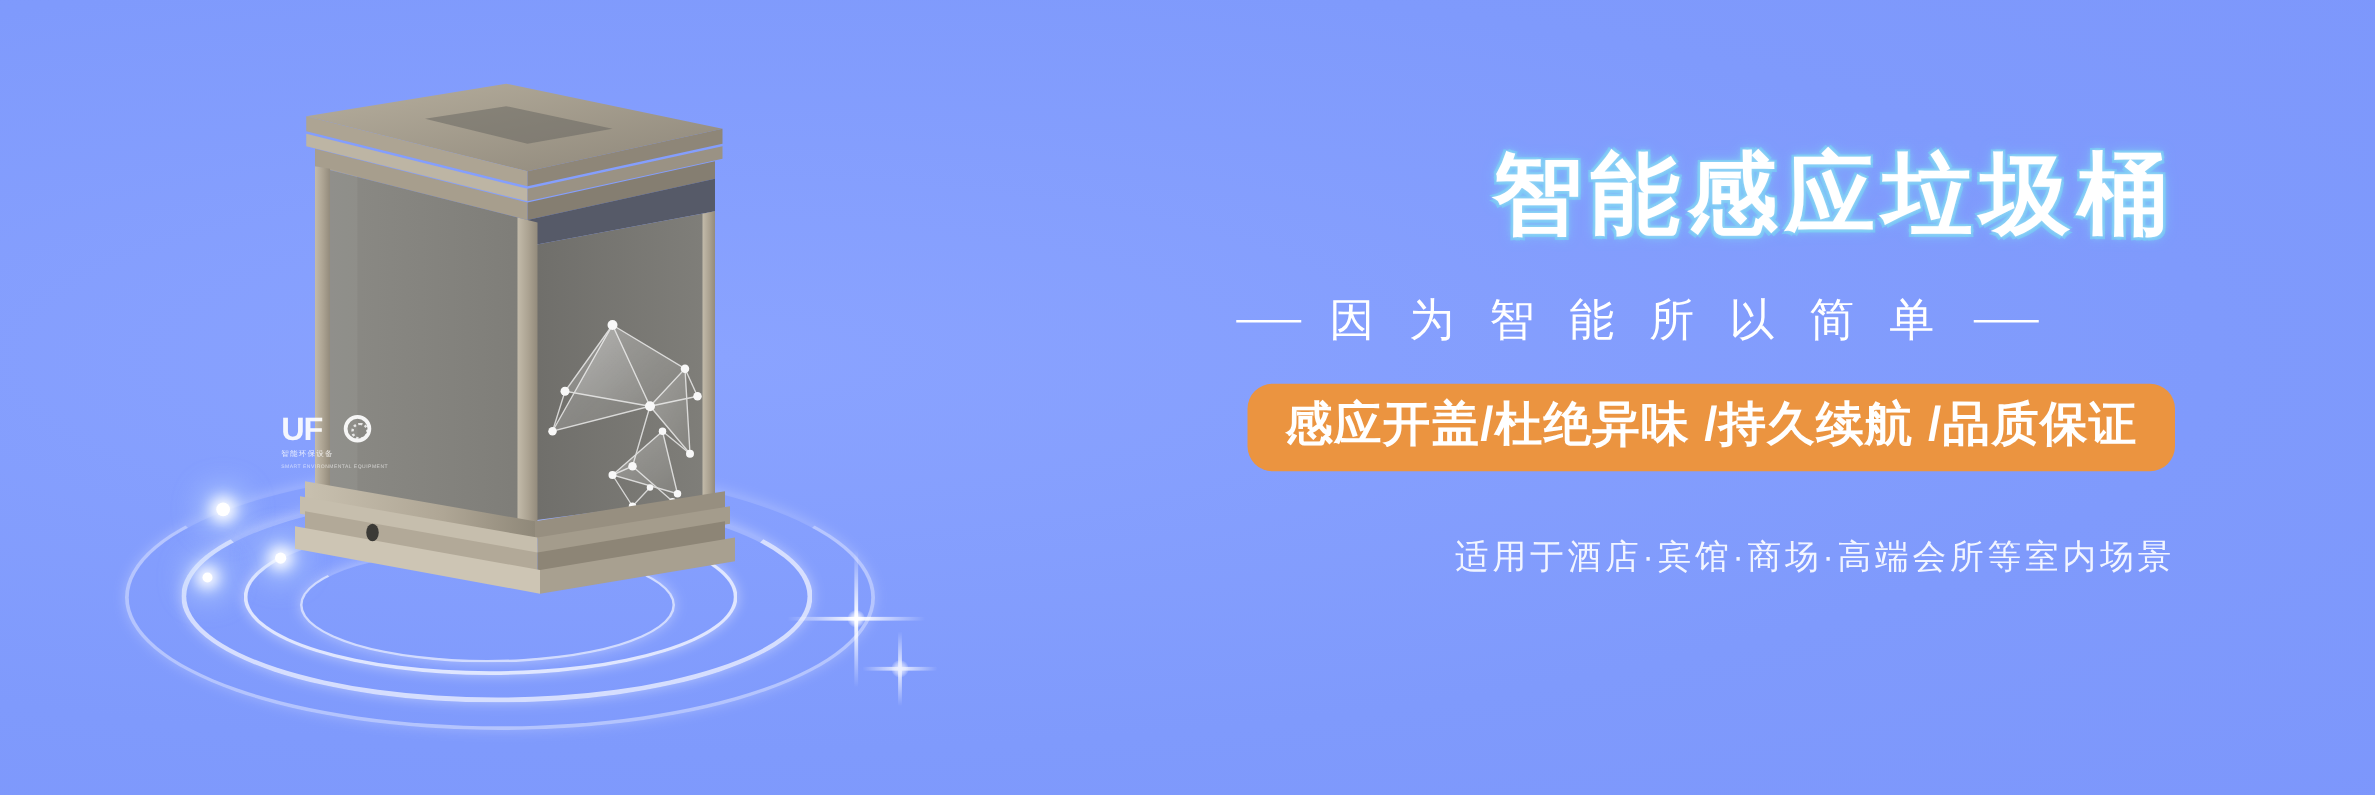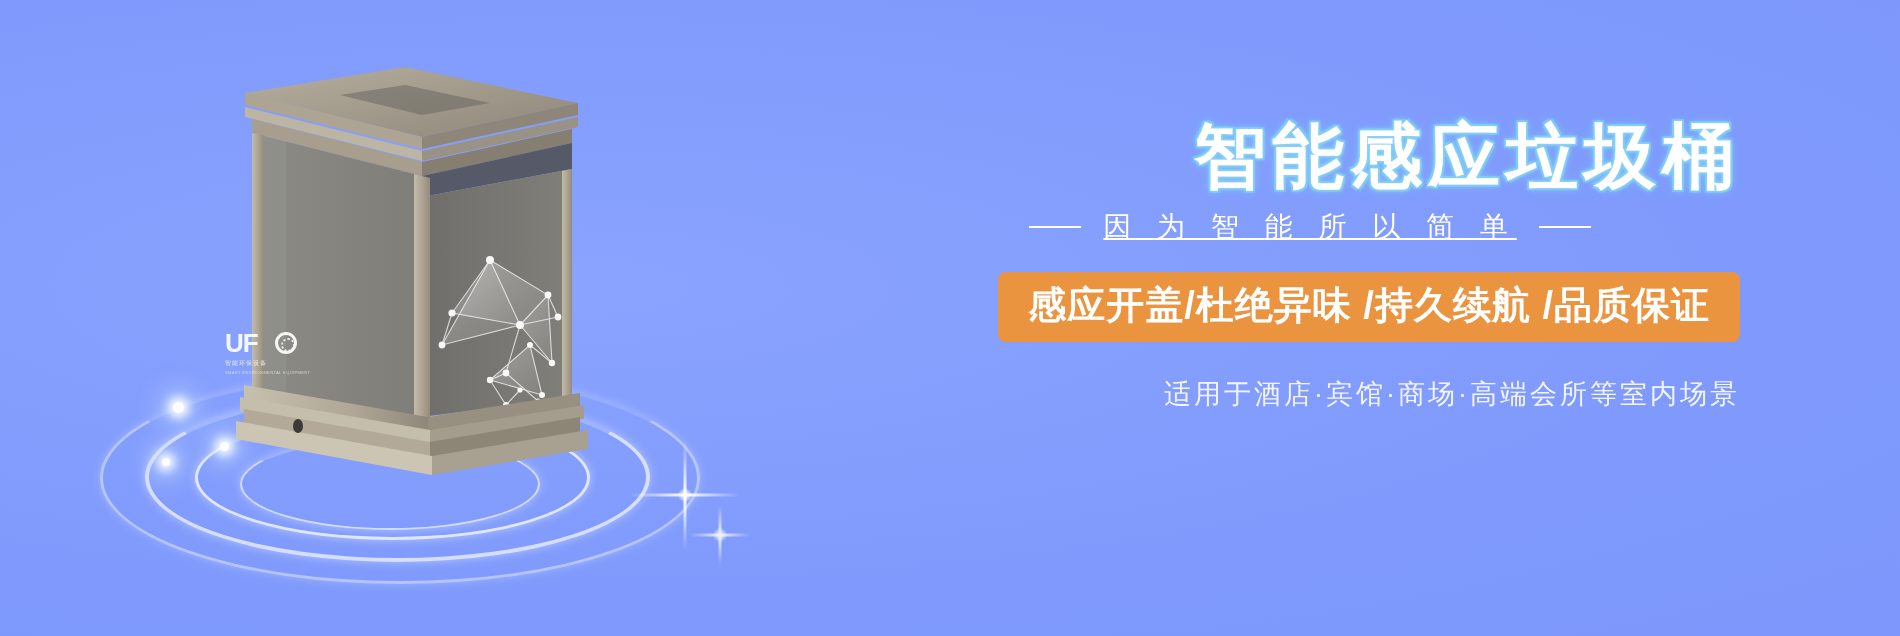--- a/index.html
+++ b/index.html
@@ -155,56 +155,55 @@
     line-height: 1;
     margin: 0;
     text-shadow:
       0 0 2px #9ED8F5, 0 0 5px #8FD2F7, 0 0 10px #79C8F5,
       2px 2px 0 rgba(120,200,245,.85), -2px -2px 0 rgba(120,200,245,.85),
       2px -2px 0 rgba(120,200,245,.85), -2px 2px 0 rgba(120,200,245,.85);
     white-space: nowrap;
   }
 
   .subline {
-    margin-top: 16px;
-    font-size: 28px;
+    margin-top: 40px;
+    font-size: 36px;
     color: #ffffff;
     letter-spacing: 9px;
     white-space: nowrap;
     display: flex;
     align-items: center;
     justify-content: center;
     gap: 22px;
-    text-decoration: underline;
   }
   .subline .rule {
     display: inline-block;
     width: 52px;
     height: 2px;
     background: #ffffff;
     flex: none;
   }
   .subline .sub-text { display:inline-block; }
 
   .feature-bar {
     margin-top: 26px;
     display: inline-block;
     background: #EB9440;
-    border-radius: 8px;
+    border-radius: 20px;
     padding: 12px 30px 14px 30px;
     font-size: 38px;
     font-weight: bold;
     color: #ffffff;
     letter-spacing: 1px;
     line-height: 1.15;
     white-space: nowrap;
   }
 
   .scene-line {
-    margin-top: 34px;
+    margin-top: 50px;
     font-size: 27px;
     color: #F2F5FF;
     letter-spacing: 3px;
     white-space: nowrap;
   }
 </style>
 </head>
 <body>
 
 <div class="banner">

